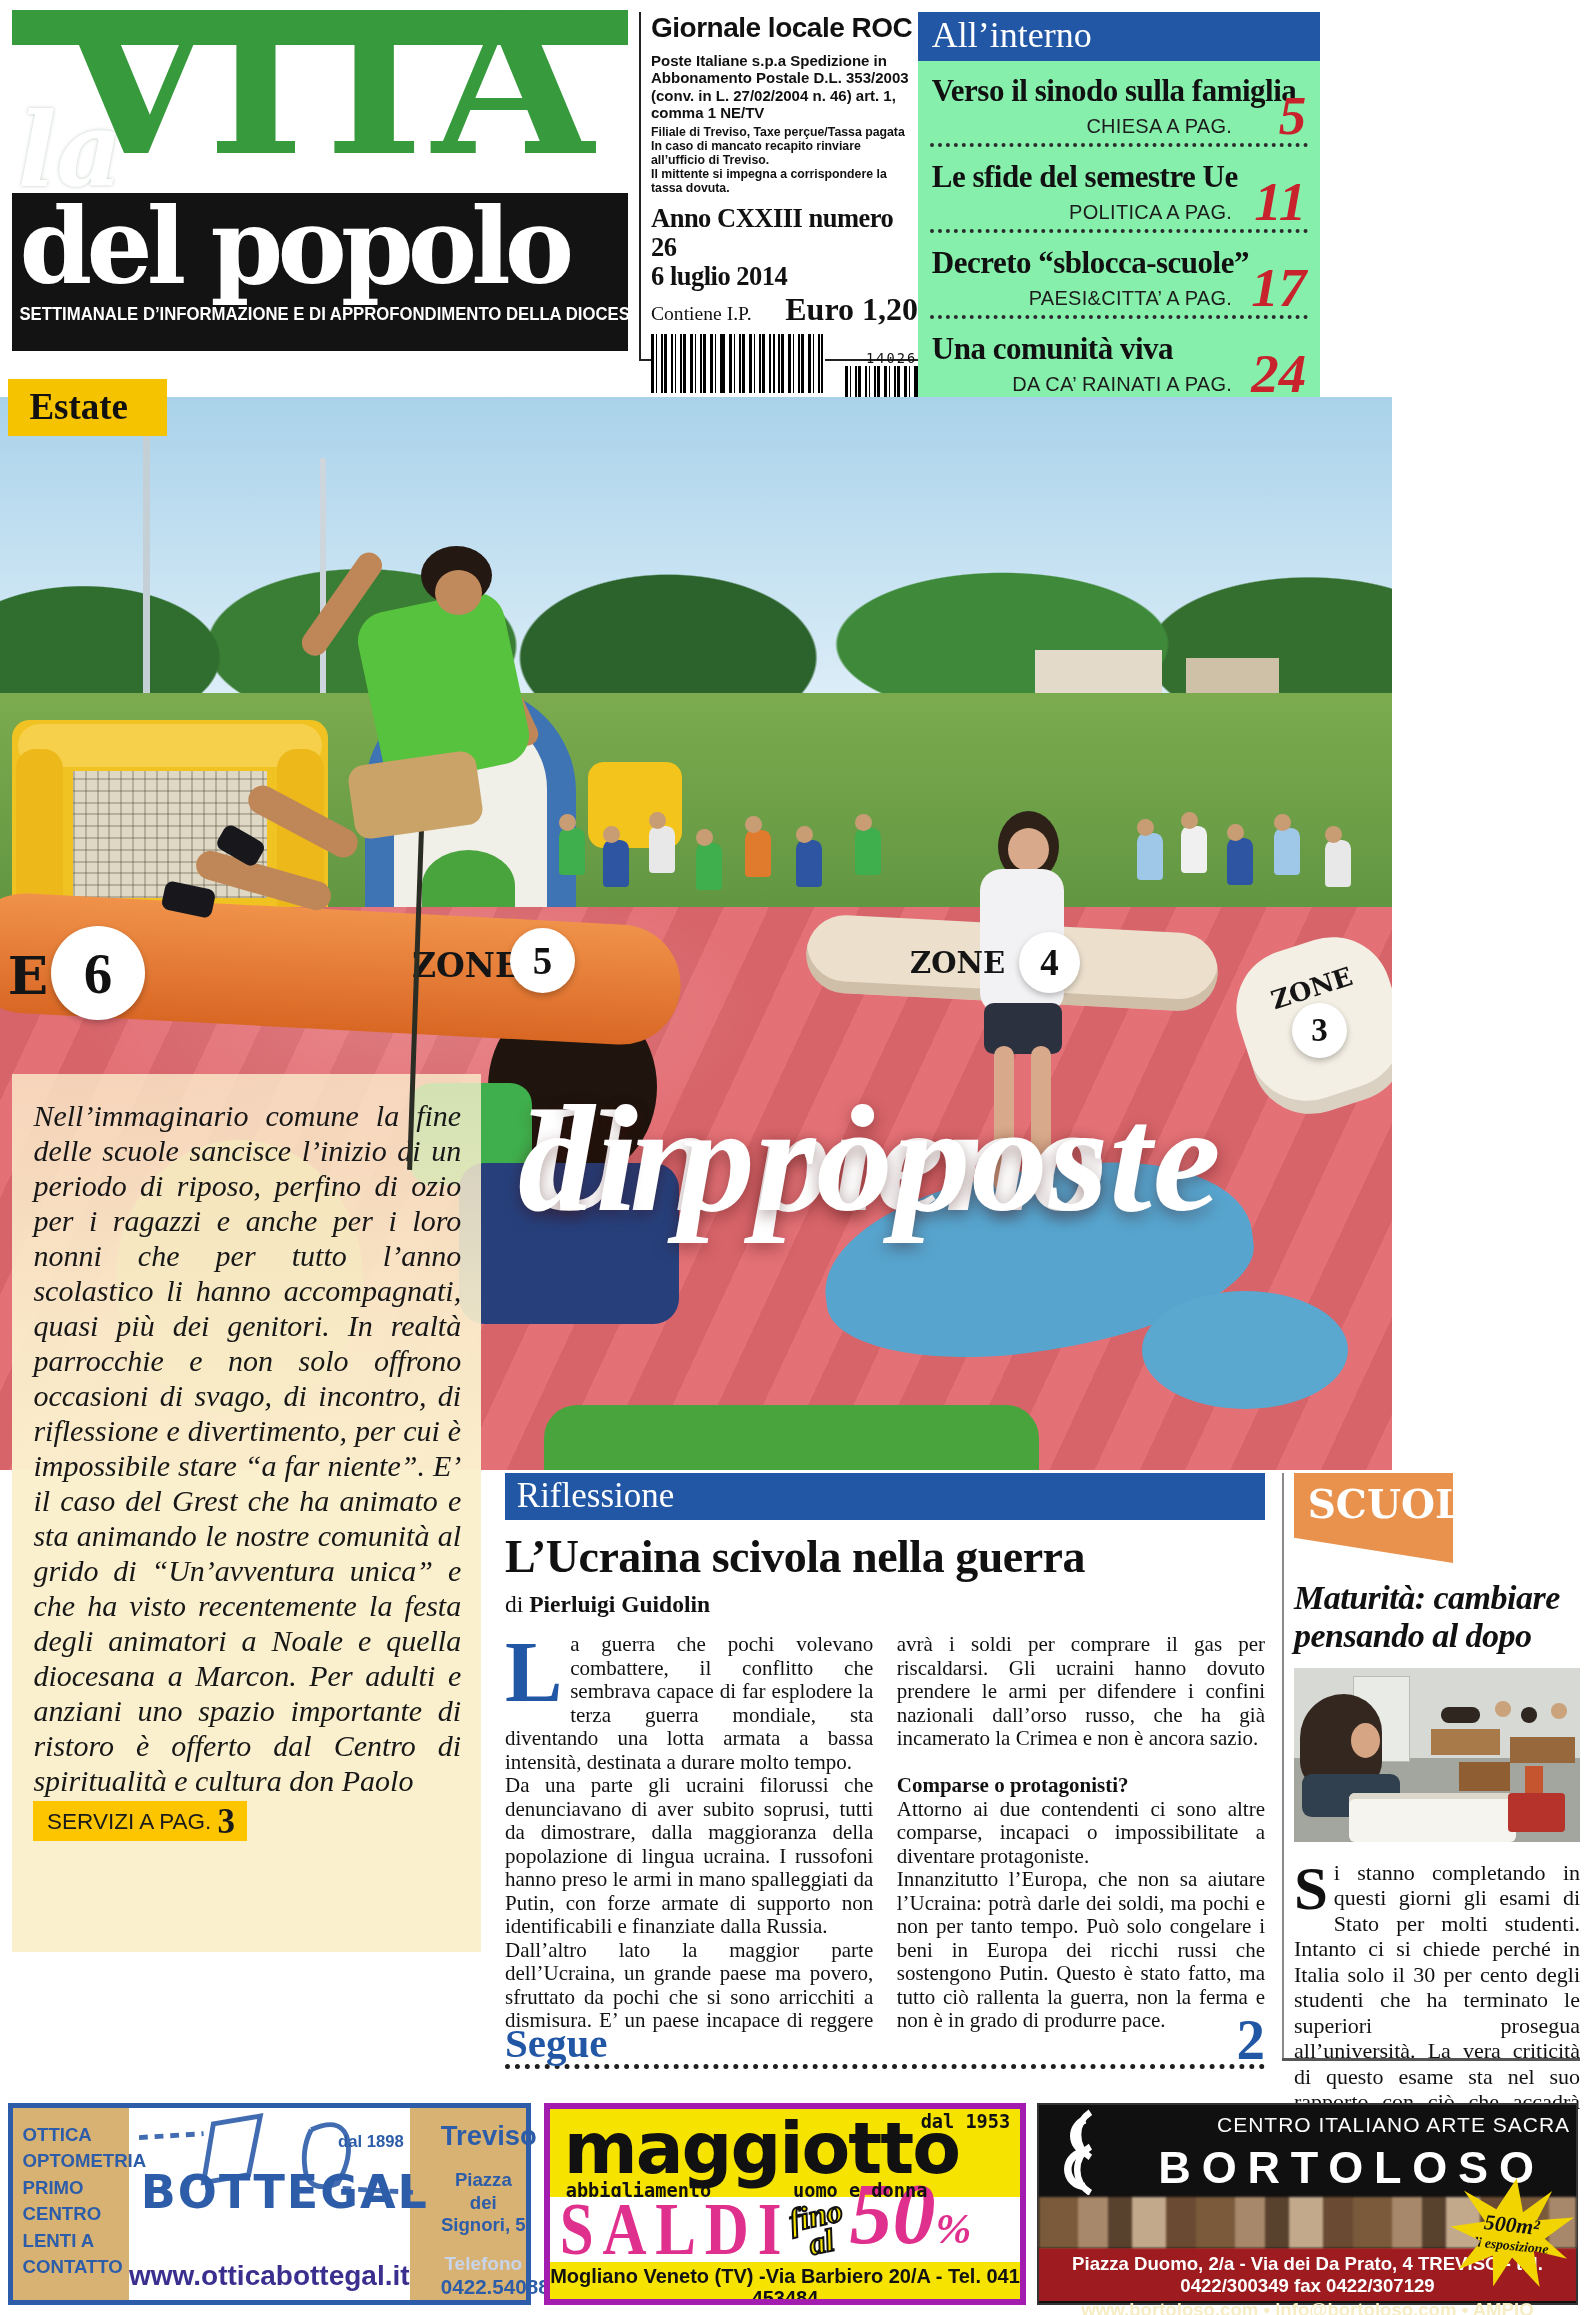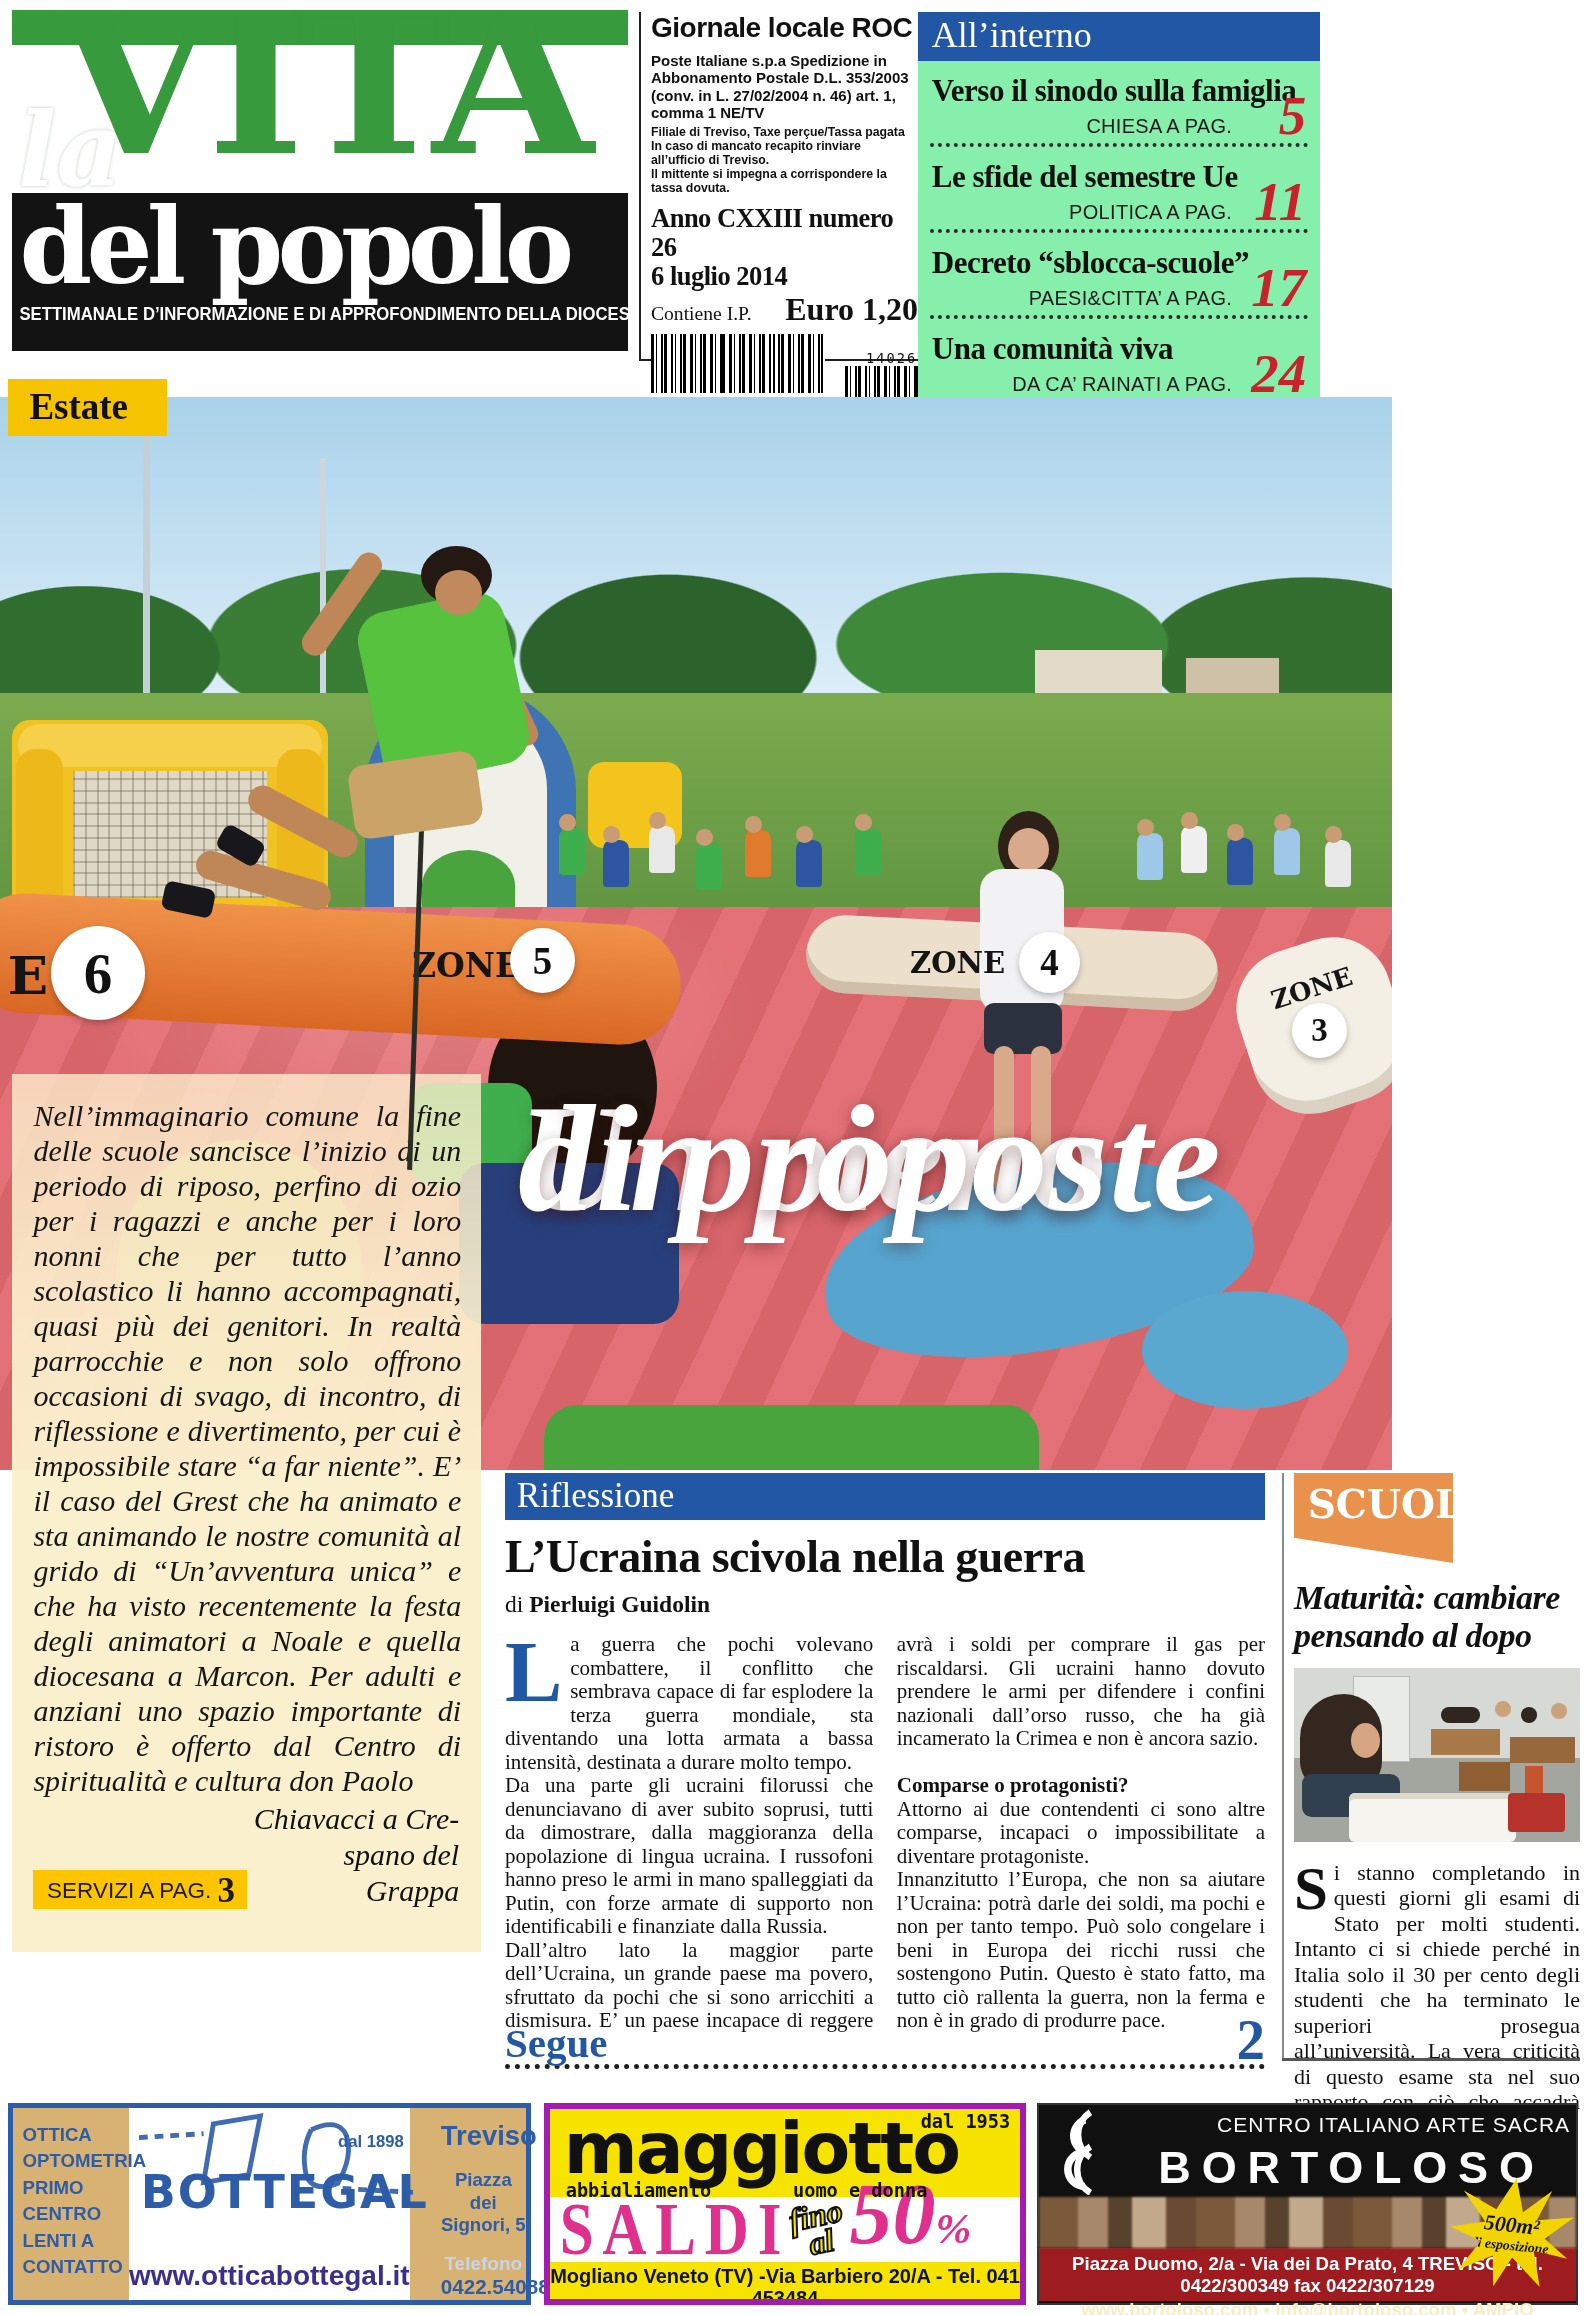--- a/index.html
+++ b/index.html
@@ -393,24 +393,20 @@
     </div>
   </div>
 
   <div class="lede">
     <p>Nell’immaginario comune la fine delle scuole sancisce l’inizio di un periodo di riposo, perfino di ozio per i ragazzi e anche per i loro nonni che per tutto l’anno scolastico li hanno accompagnati, quasi più dei genitori. In realtà parrocchie e non solo offrono occasioni di svago, di incontro, di riflessione e divertimento, per cui è impossibile stare “a far niente”. E’ il caso del Grest che ha animato e sta animando le nostre comunità al grido di “Un’avventura unica” e che ha visto recentemente la festa degli animatori a Noale e quella diocesana a Marcon. Per adulti e anziani uno spazio importante di ristoro è offerto dal Centro di spiritualità e cultura don Paolo</p>
     <div class="lede-bottom">
       <div class="servizi">
         <span>SERVIZI A PAG.</span>
         <b>3</b>
       </div>
-      <div class="lede-tail">
-        <div>Chiavacci a Cre-</div>
-        <div>spano del Grappa</div>
-      </div>
     </div>
   </div>
 
   <div class="reflection">
     <div class="sect-bar">Riflessione</div>
     <div class="ref-title">L’Ucraina scivola nella guerra</div>
     <div class="ref-byline">
       <span>di </span><b>Pierluigi Guidolin</b>
     </div>
     <div class="ref-cols">

